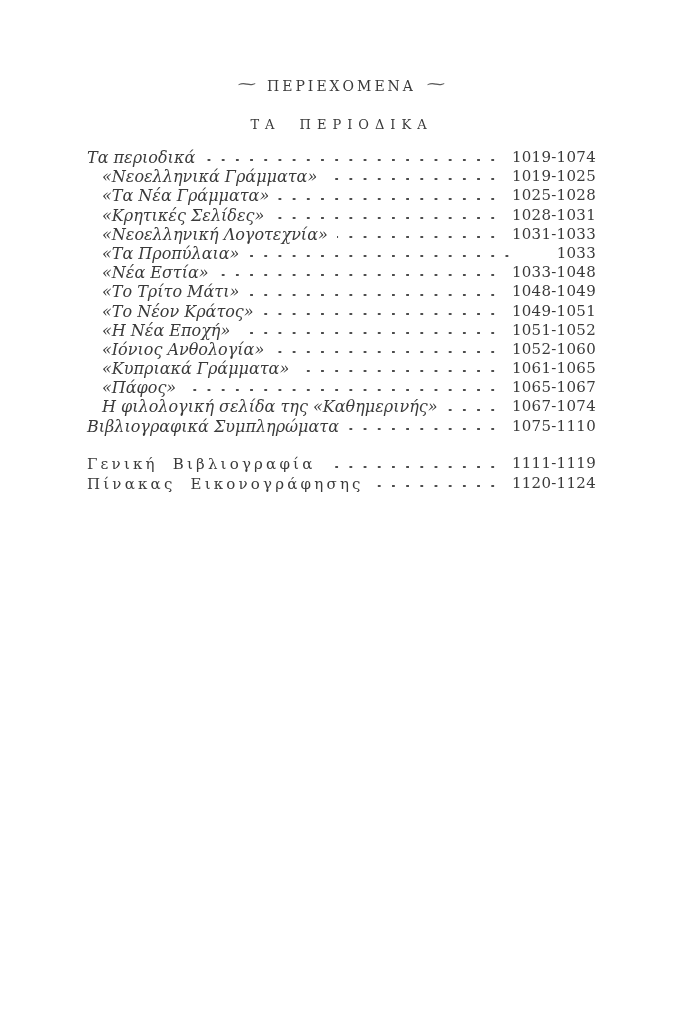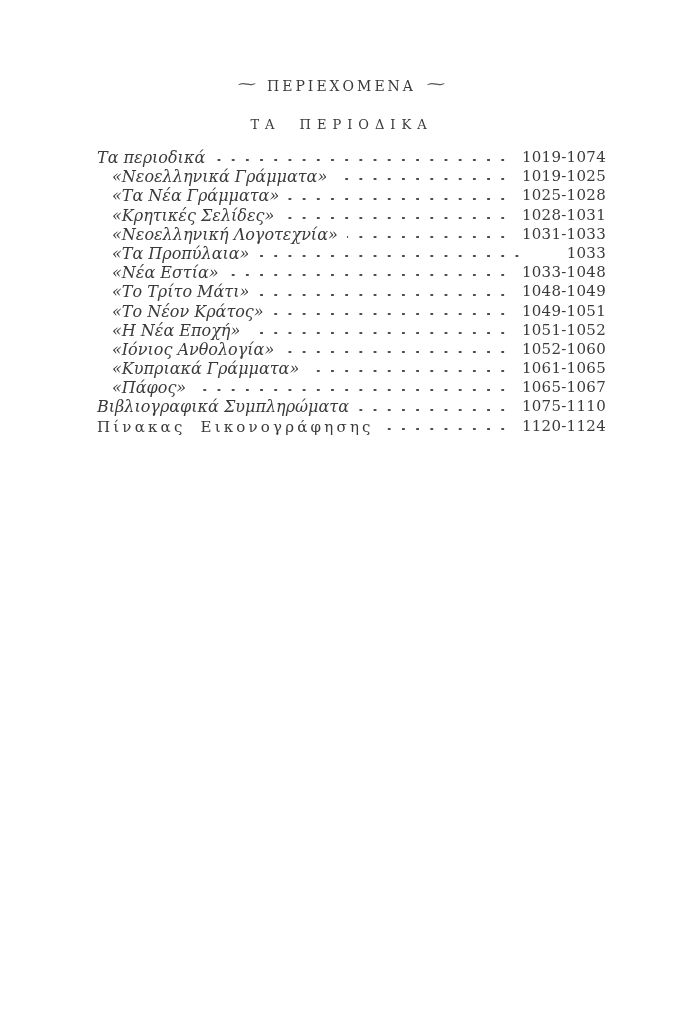--- a/index.html
+++ b/index.html
@@ -46,21 +46,21 @@
     text-align:center;
     font-size:13px;
     letter-spacing:6px;
     word-spacing:9px;
     padding-left:0; 
     white-space:nowrap;
   }
   .toc{
     position:absolute;
     top:145px;
-    left:97px;
+    left:87px;
     width:509px;
     text-decoration:underline;
   }
   .row{
     position:relative;
     height:19.2px;
     line-height:19.2px;
     white-space:nowrap;
   }
   .row.group-start{ margin-top:18.5px; }
@@ -171,25 +171,35 @@
       <div class="row indent">
       <span class="leader"></span>
       <span class="label">«Κυπριακά Γράμματα»</span>
       <span class="pages">1061-1065</span>
     </div>
       <div class="row indent">
       <span class="leader"></span>
       <span class="label">«Πάφος»</span>
       <span class="pages">1065-1067</span>
     </div>
+      <div class="row indent">
+      <span class="leader"></span>
+      <span class="label">Η φιλολογική σελίδα της «Καθημερινής»</span>
+      <span class="pages">1067-1074</span>
+    </div>
       <div class="row">
       <span class="leader"></span>
       <span class="label">Βιβλιογραφικά Συμπληρώματα</span>
       <span class="pages">1075-1110</span>
     </div>
+      <div class="row spaced group-start">
+      <span class="leader"></span>
+      <span class="label">Γενική Βιβλιογραφία</span>
+      <span class="pages">1111-1119</span>
+    </div>
       <div class="row spaced">
       <span class="leader"></span>
       <span class="label">Πίνακας Εικονογράφησης</span>
       <span class="pages">1120-1124</span>
     </div>
     </div>
 
 </div>
 
 </body></html>

